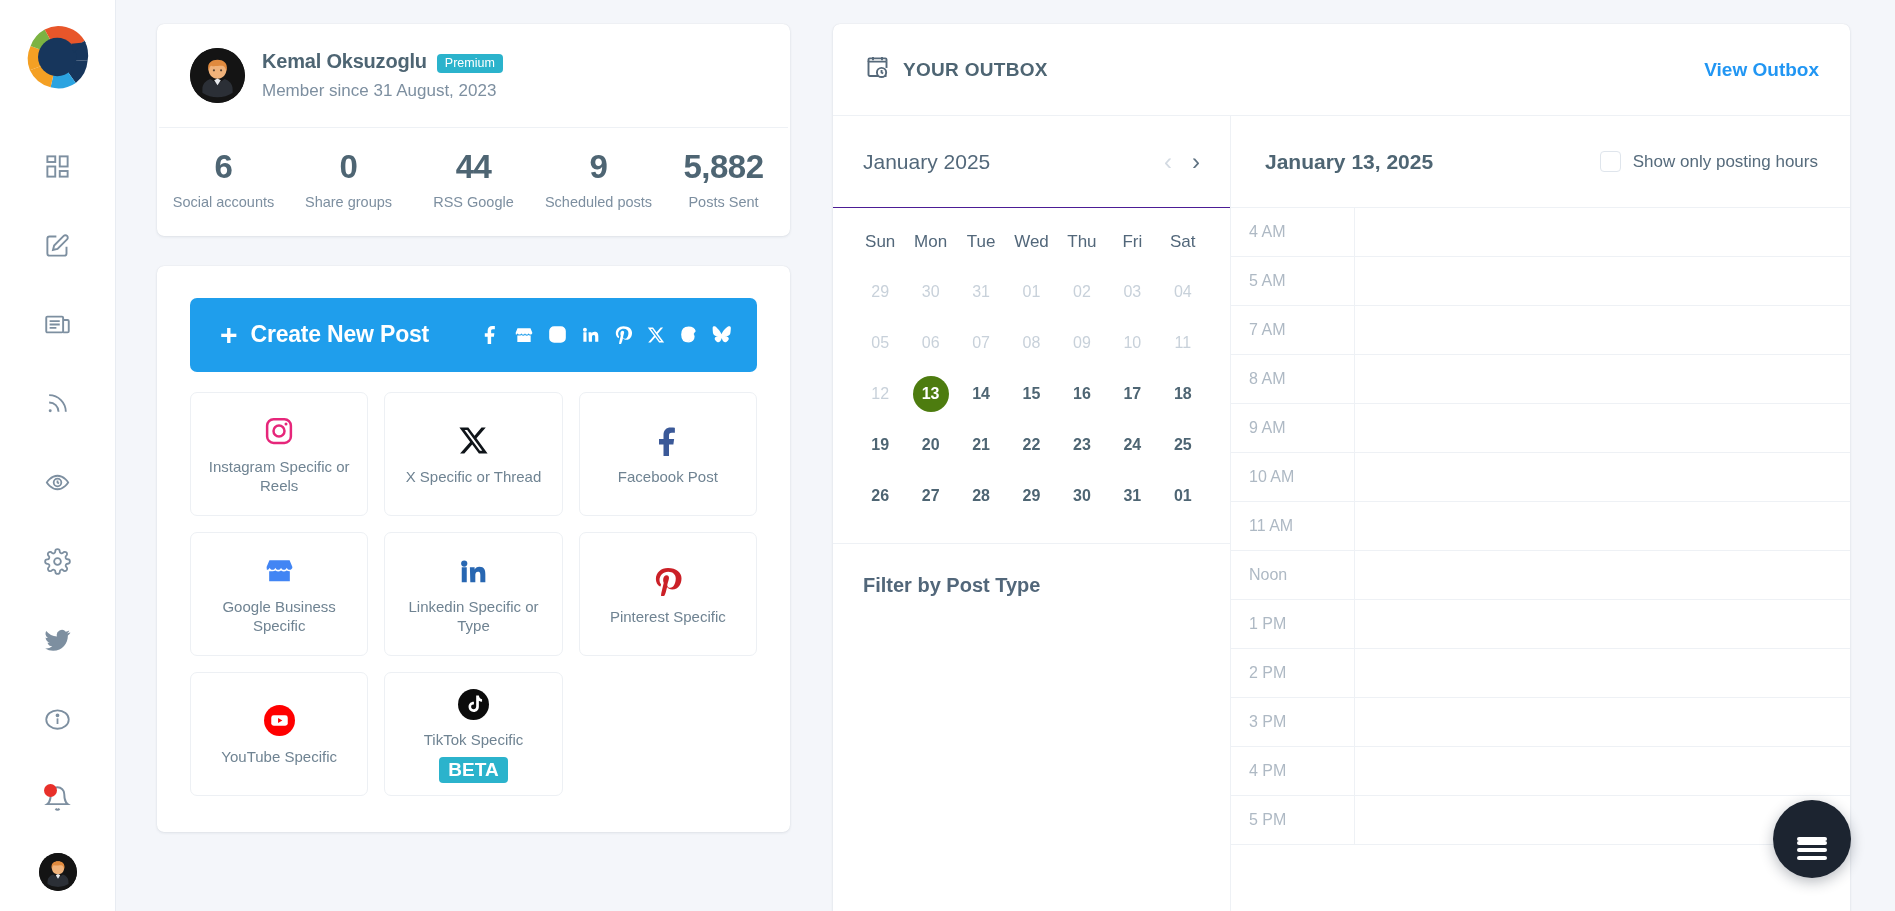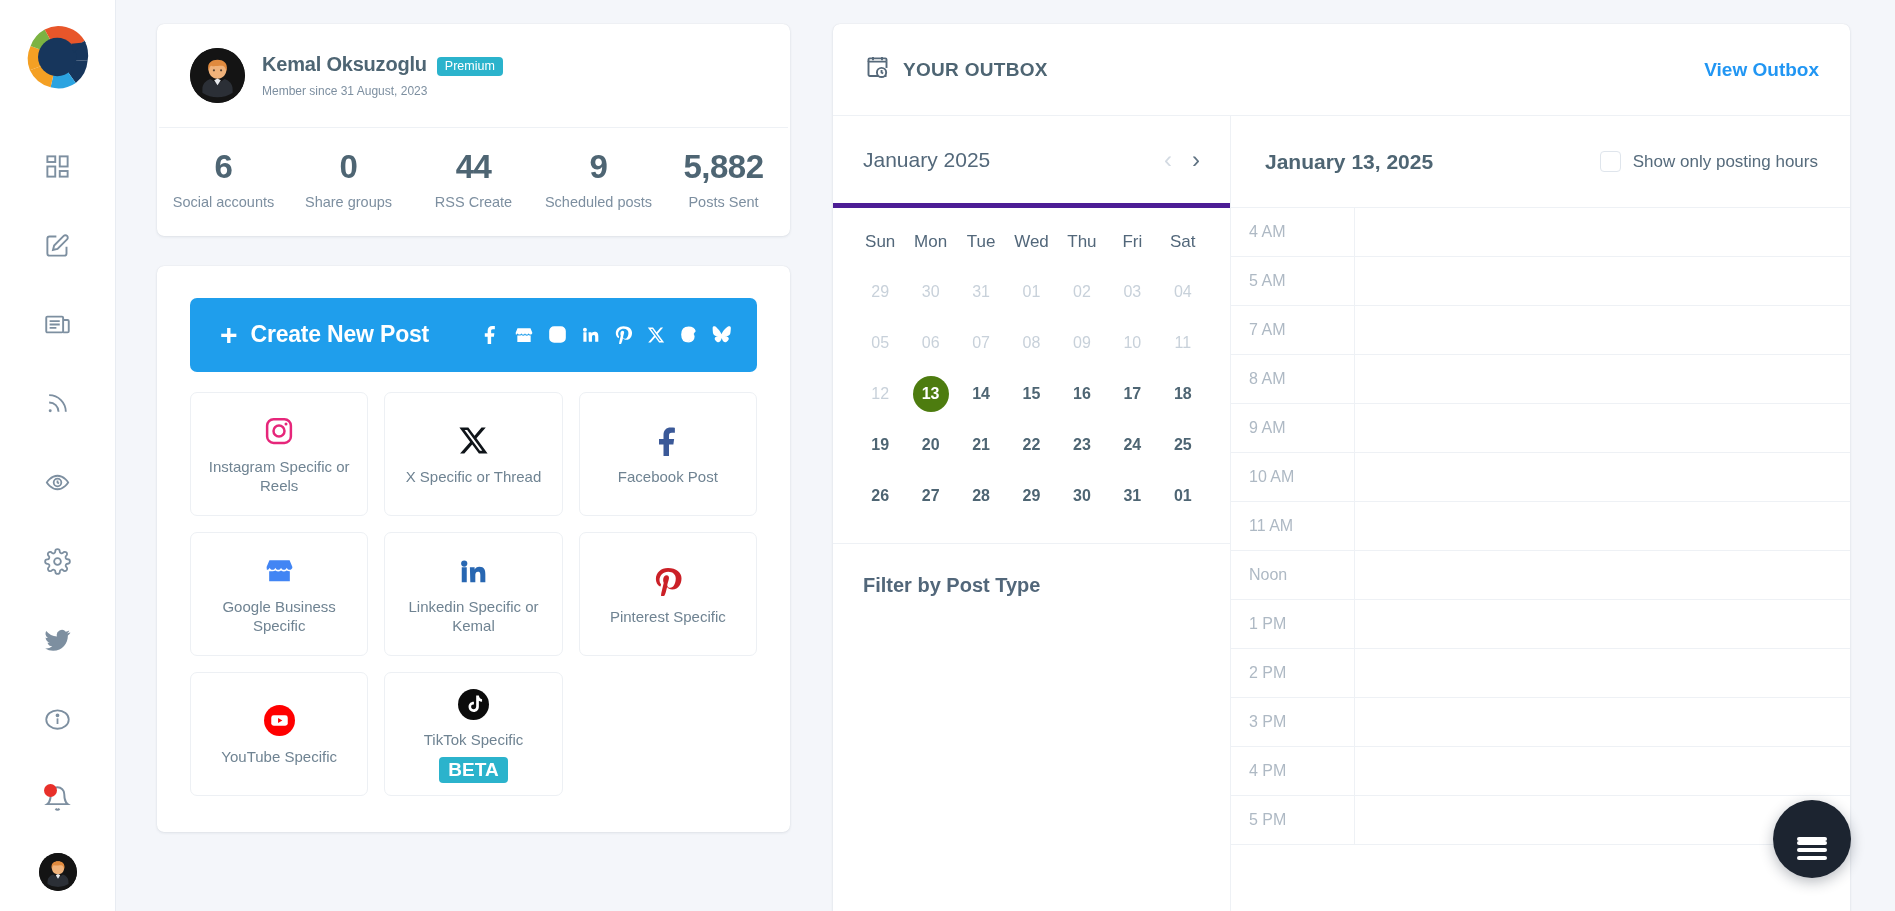--- a/index.html
+++ b/index.html
@@ -49,21 +49,21 @@
   .avatar-big {
     width: 55px; height: 55px; border-radius: 50%; overflow: hidden;
     background: #121212; flex: 0 0 55px; margin-right: 17px;
   }
   .pname-row { display: flex; align-items: flex-end; gap: 10px; }
   .pname { font-size: 20px; font-weight: 700; color: #4e6573; letter-spacing: -.2px; }
   .badge-premium {
     background: #2bb3cc; color: #fff; font-size: 12.5px; font-weight: 400;
     padding: 3px 8px 4px; border-radius: 4px; line-height: 1;
   }
-  .psince { font-size: 12px; color: #7d8fa0; margin-top: 8px; }
+  .psince { font-size: 17px; color: #7d8fa0; margin-top: 8px; }
   .divider { height: 1px; background: #eef1f5; margin: 0 2px; }
   .stats { display: flex; padding: 20px 4px 26px; }
   .stat { flex: 1; text-align: center; }
   .stat .num { font-size: 33px; font-weight: 700; color: #4e6573; line-height: 1.15; letter-spacing: -.5px; }
   .stat .lbl { font-size: 14.5px; color: #7d8fa0; margin-top: 8px; }
 
   
   .create-card { margin-top: 30px; padding: 32px 33px 36px; }
   .cta {
     background: #1f9eec; border-radius: 7px; height: 74px;
@@ -97,21 +97,21 @@
   .outbox-title .t {
     font-size: 19px; font-weight: 700; color: #4e6573; letter-spacing: .3px;
   }
   .view-outbox {
     margin-left: auto; color: #2196f3; font-size: 19px; font-weight: 600; cursor: pointer;
   }
   .outbox-body { display: flex; flex: 1; min-height: 0; }
   .cal-pane { width: 398px; flex: 0 0 398px; border-right: 1px solid #eef1f5; }
   .cal-head {
     height: 92px; display: flex; align-items: center; padding: 0 30px;
-    border-bottom: 5px solid #4c1d95;
+    border-bottom: 1px solid #4c1d95;
   }
   .cal-month { font-size: 21px; color: #53687a; }
   .cal-navs { margin-left: auto; display: flex; gap: 20px; }
   .chev { font-size: 24px; cursor: pointer; line-height: 1; }
   .chev.prev { color: #d3dae2; }
   .chev.next { color: #5f7282; }
   .cal-grid { padding: 16px 22px 22px; }
   .cal-row { display: grid; grid-template-columns: repeat(7, 1fr); }
   .cal-dow {
     text-align: center; font-size: 17px; font-weight: 400;
@@ -296,21 +296,21 @@
           <div class="stat">
             <div class="num">6</div>
             <div class="lbl">Social accounts</div>
           </div>
           <div class="stat">
             <div class="num">0</div>
             <div class="lbl">Share groups</div>
           </div>
           <div class="stat">
             <div class="num">44</div>
-            <div class="lbl">RSS Create</div>
+            <div class="lbl">RSS Google</div>
           </div>
           <div class="stat">
             <div class="num">9</div>
             <div class="lbl">Scheduled posts</div>
           </div>
           <div class="stat">
             <div class="num">5,882</div>
             <div class="lbl">Posts Sent</div>
           </div>
         </div>
@@ -404,21 +404,21 @@
                 </svg>
             </div>
             <div class="tile-lbl">Google Business Specific</div>
           </div>
           <div class="tile">
             <div class="tile-ico">
               <svg width="30" height="30" viewBox="0 0 24 24" fill="#2867b2">
                   <path d="M4.98 3.5a2.5 2.5 0 1 0 0 5 2.5 2.5 0 0 0 0-5zM3 9h4v12H3zM9.5 9h3.8v1.7h.05c.53-1 1.83-2.05 3.76-2.05 4.02 0 4.76 2.6 4.76 6V21h-4v-5.5c0-1.3-.02-3-1.86-3-1.87 0-2.15 1.44-2.15 2.9V21h-4z"></path>
                 </svg>
             </div>
-            <div class="tile-lbl">Linkedin Specific or Kemal</div>
+            <div class="tile-lbl">Linkedin Specific or Type</div>
           </div>
           <div class="tile">
             <div class="tile-ico">
               <svg width="30" height="30" viewBox="0 0 24 24" fill="#cb2027">
                   <path d="M12 1.5C6.2 1.5 2.3 5.4 2.3 10.3c0 2.3 1.2 5.1 3.3 6 .3.1.5 0 .5-.3l.3-1.1c.1-.3 0-.4-.2-.6a4.8 4.8 0 0 1-1-2.9c0-3.6 2.7-6.8 7-6.8 3.8 0 6 2.3 6 5.4 0 4-1.8 7.4-4.5 7.4-1.5 0-2.6-1.2-2.2-2.7.4-1.8 1.3-3.8 1.3-5.1 0-1.2-.6-2.2-1.9-2.2-1.5 0-2.8 1.6-2.8 3.7 0 1.4.5 2.3.5 2.3l-1.9 8c-.5 2.3-.1 5.2-.1 5.5 0 .2.2.2.3.1.2-.2 2.4-3 3.2-5.7l1.2-4.6c.6 1.1 2.3 2 4.1 2 5.4 0 7.4-4.9 7.4-9C22.8 5 18.6 1.5 12 1.5z"></path>
                 </svg>
             </div>
             <div class="tile-lbl">Pinterest Specific</div>
           </div>
           <div class="tile">

